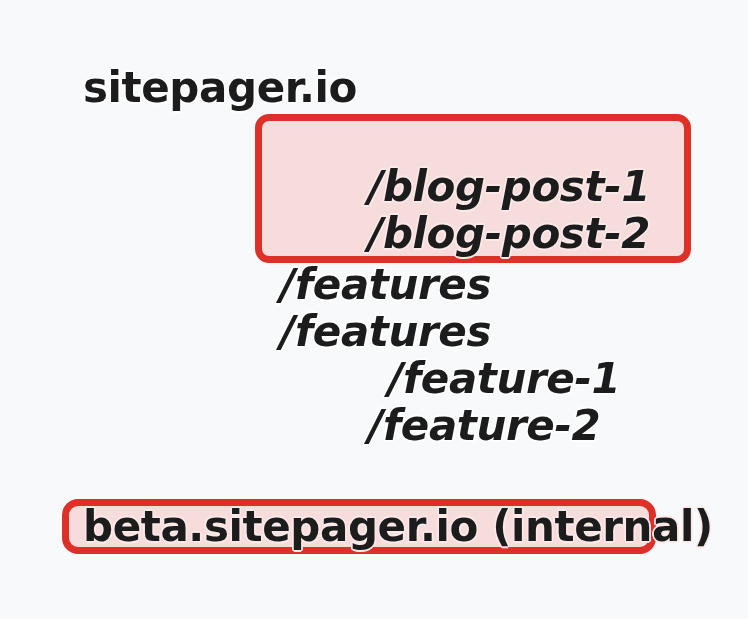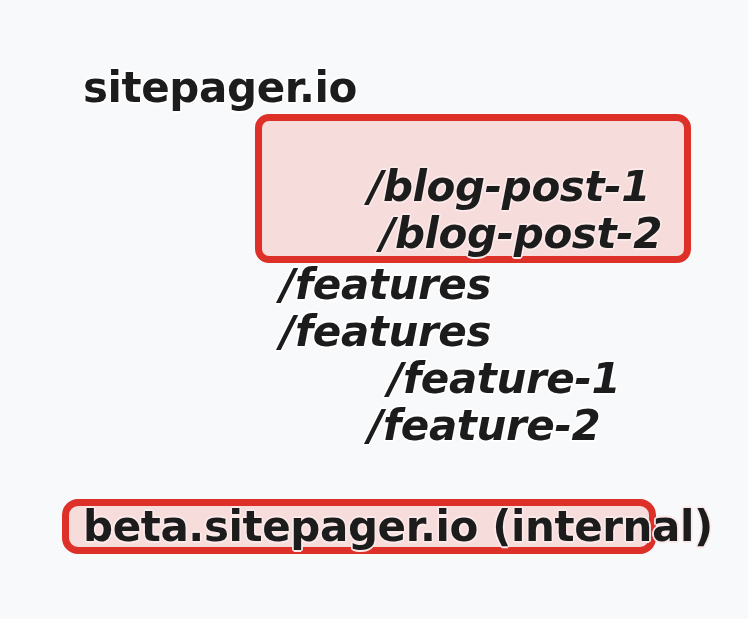--- a/index.html
+++ b/index.html
@@ -66,21 +66,21 @@
 
   <div class="highlight-box box-blog" style="left:255px; top:114px; width:436px; height:149px;"></div>
 
   <div class="highlight-box box-bottom" style="left:62px; top:499px; width:594px; height:55px;"></div>
 
   <div class="node root" style="left:83px; top:66px;">sitepager.io</div>
 
 
   <div class="node in-box" style="left:368px; top:165px;">/blog-post-1</div>
 
-  <div class="node in-box" style="left:380px; top:212px;">/blog-post-2</div>
+  <div class="node in-box" style="left:368px; top:212px;">/blog-post-2</div>
 
   <div class="node" style="left:280px; top:263px;">/features</div>
 
   <div class="node" style="left:280px; top:310px;text-align:center;">/features</div>
 
   <div class="node" style="left:388px; top:357px;">/feature-1</div>
 
   <div class="node" style="left:368px; top:404px;text-align:right;">/feature-2</div>
 
 

